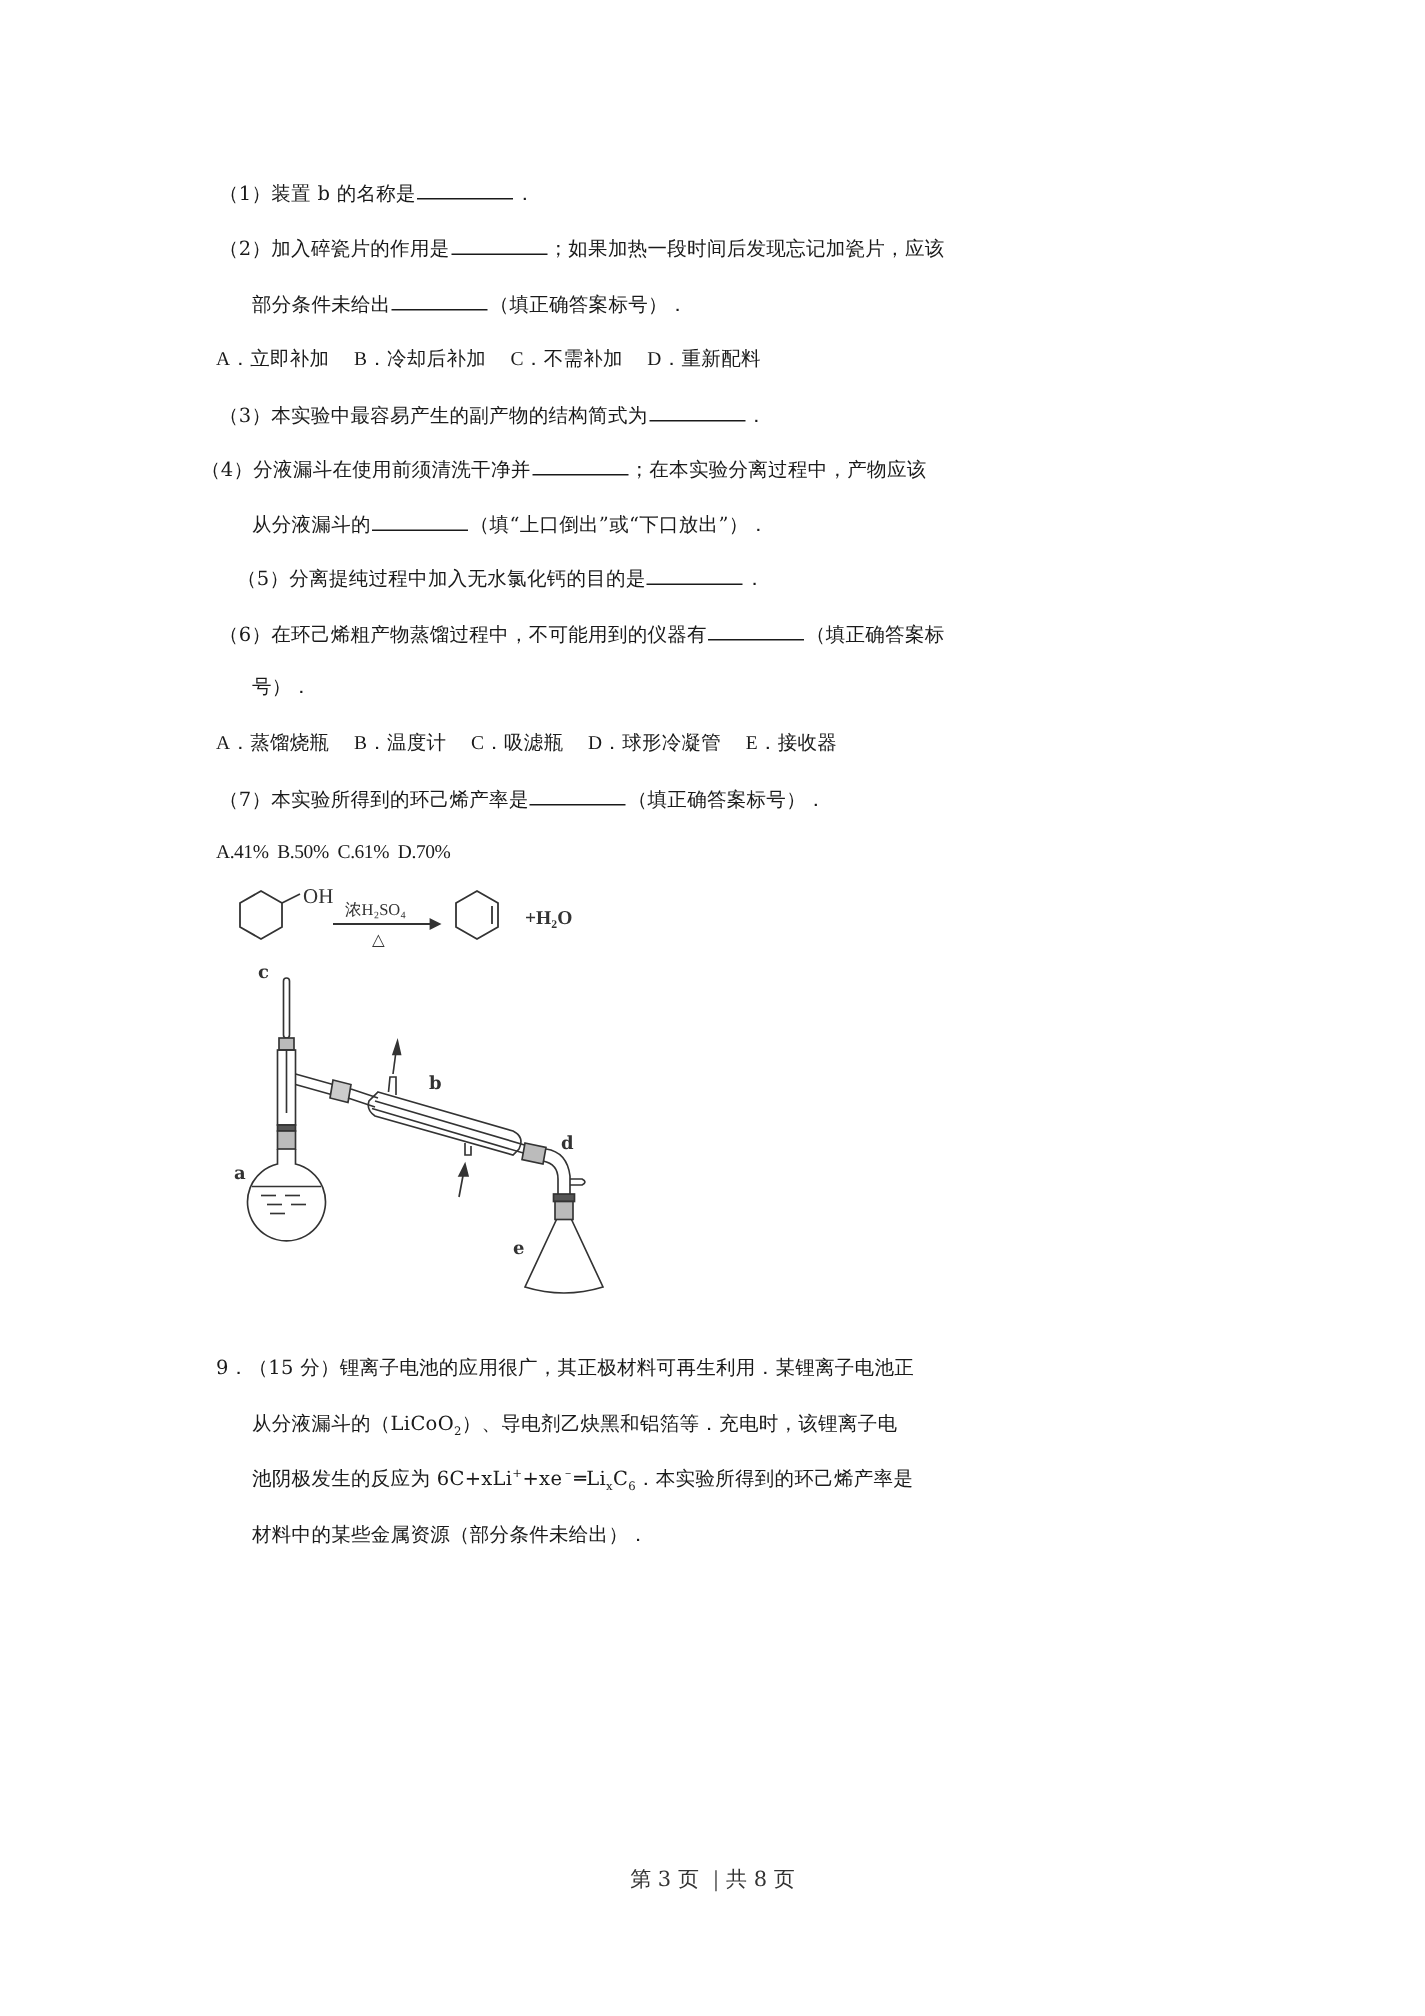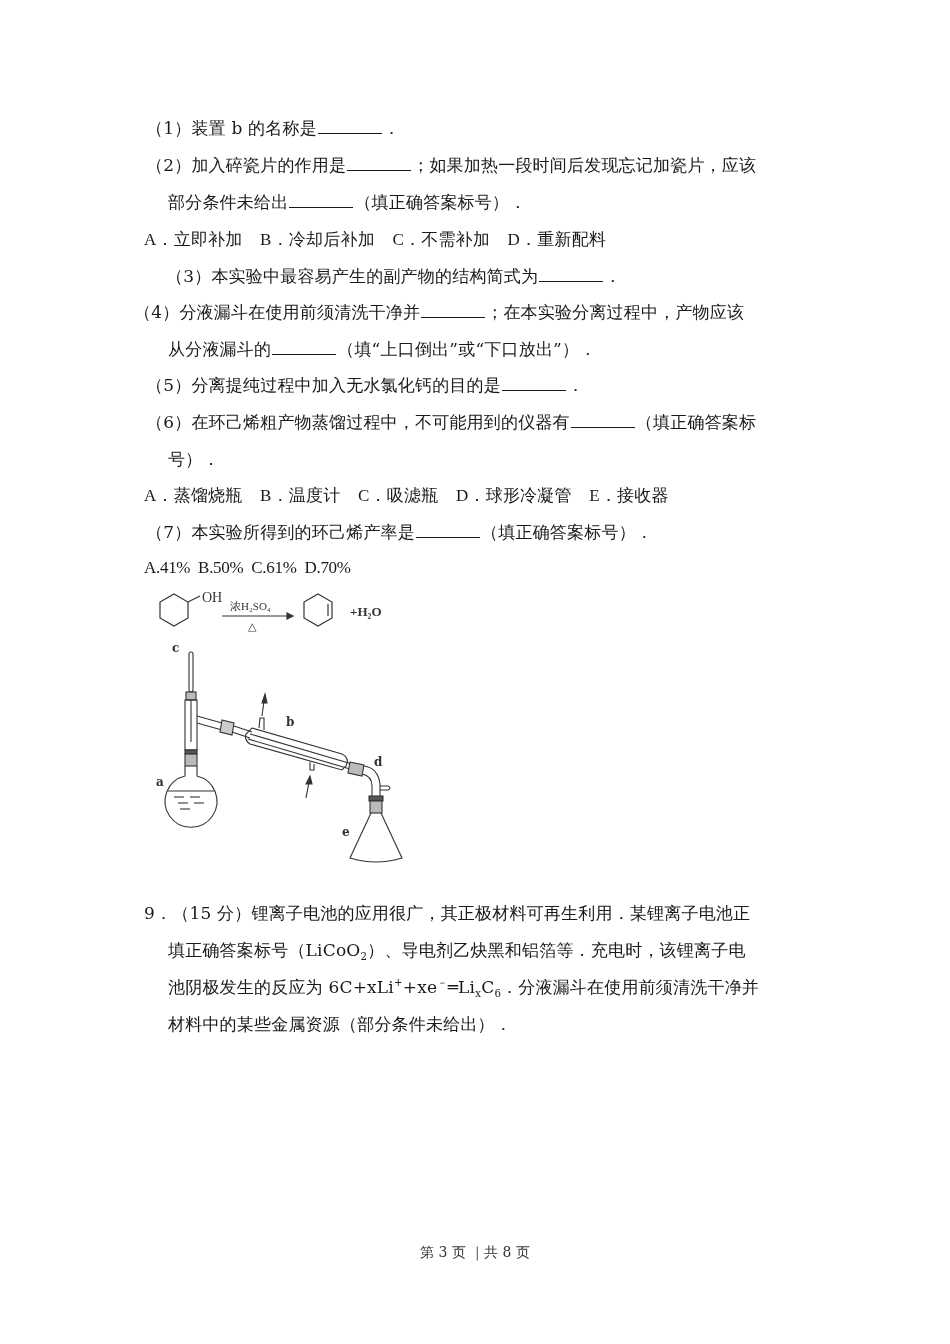--- a/index.html
+++ b/index.html
@@ -3,21 +3,21 @@
 <meta charset="utf-8">
 <style>
   html, body { margin: 0; padding: 0; background: #ffffff; }
   body {
     width: 950px; height: 1344px; position: relative; overflow: hidden;
     font-family: "DejaVu Serif", "Liberation Serif", serif;
     color: #1a1a1a;
   }
   .line {
     position: absolute; left: 0; white-space: nowrap;
-    font-size: 17px; line-height: 24px; letter-spacing: 0.2px;
+    font-size: 13px; line-height: 24px; letter-spacing: 0.2px;
   }
   .blank { display: inline-block; width: 64px; border-bottom: 1.3px solid #1a1a1a; height: 16px; vertical-align: baseline; margin: 0 1px; }
   .opts span { margin-right: 12px; font-family: Liberation Serif, serif; }
   .chem { font-family: "Liberation Serif", serif; }
   sub, sup { font-size: 60%; line-height: 0; }
   .footer {
     position: absolute; top: 1244px; left: 0; width: 950px; text-align: center;
     font-size: 14px; color: #333;
   }
   .figure { position: absolute; left: 152px; top: 586px; }
@@ -35,32 +35,32 @@
 <div class="line" style="top:190px; left:168px;">
   <span>部分条件未给出</span><span class="blank"></span><span>（填正确答案标号）．</span>
 </div>
 <div class="line opts" style="top:227px; left:144px;">
   <span>A．立即补加</span>
   <span>B．冷却后补加</span>
   <span>C．不需补加</span>
   <span>D．重新配料</span>
 </div>
 
-<div class="line" style="top:264px; left:146px;margin-left:20px;">
+<div class="line" style="top:264px; left:146px;">
   <span>（3）本实验中最容易产生的副产物的结构简式为</span><span class="blank"></span><span>．</span>
 </div>
 
 <div class="line" style="top:300px; left:134px;">
   <span>（4）分液漏斗在使用前须清洗干净并</span><span class="blank"></span><span>；在本实验分离过程中，产物应该</span>
 </div>
 <div class="line" style="top:337px; left:168px;">
   <span>从分液漏斗的</span><span class="blank"></span><span>（填“上口倒出”或“下口放出”）．</span>
 </div>
 
-<div class="line" style="top:373px; left:146px;">
+<div class="line" style="top:373px; left:158px;">
   <span>（5）分离提纯过程中加入无水氯化钙的目的是</span><span class="blank"></span><span>．</span>
 </div>
 
 <div class="line" style="top:410px; left:146px;">
   <span>（6）在环己烯粗产物蒸馏过程中，不可能用到的仪器有</span><span class="blank"></span><span>（填正确答案标</span>
 </div>
 <div class="line" style="top:447px; left:168px;">
   <span>号）．</span>
 </div>
 <div class="line opts" style="top:483px; left:144px;">
@@ -150,22 +150,22 @@
       <text x="222" y="180">d</text>
       <text x="190" y="250">e</text>
     </g>
   </svg>
 </div>
 
 <div class="line" style="top:901px; left:144px;">
   <span>9．（15 分）锂离子电池的应用很广，其正极材料可再生利用．某锂离子电池正</span>
 </div>
 <div class="line" style="top:938px; left:168px;">
-  <span>填正确答案标号（LiCoO</span><sub>2</sub><span>）、导电剂乙炔黑和铝箔等．充电时，该锂离子电</span>
+  <span>从分液漏斗的（LiCoO</span><sub>2</sub><span>）、导电剂乙炔黑和铝箔等．充电时，该锂离子电</span>
 </div>
 <div class="line" style="top:975px; left:168px;">
-  <span>池阴极发生的反应为 6C+xLi</span><sup>+</sup><span>+xe</span><sup>－</sup><span>═Li</span><sub>x</sub><span>C</span><sub>6</sub><span>．分液漏斗在使用前须清洗干净并</span>
+  <span>池阴极发生的反应为 6C+xLi</span><sup>+</sup><span>+xe</span><sup>－</sup><span>═Li</span><sub>x</sub><span>C</span><sub>6</sub><span>．本实验所得到的环己烯产率是</span>
 </div>
 <div class="line" style="top:1012px; left:168px;">
   <span>材料中的某些金属资源（部分条件未给出）．</span>
 </div>
 
 <div class="footer">第 3 页 ｜共 8 页</div>
 
 </body></html>

